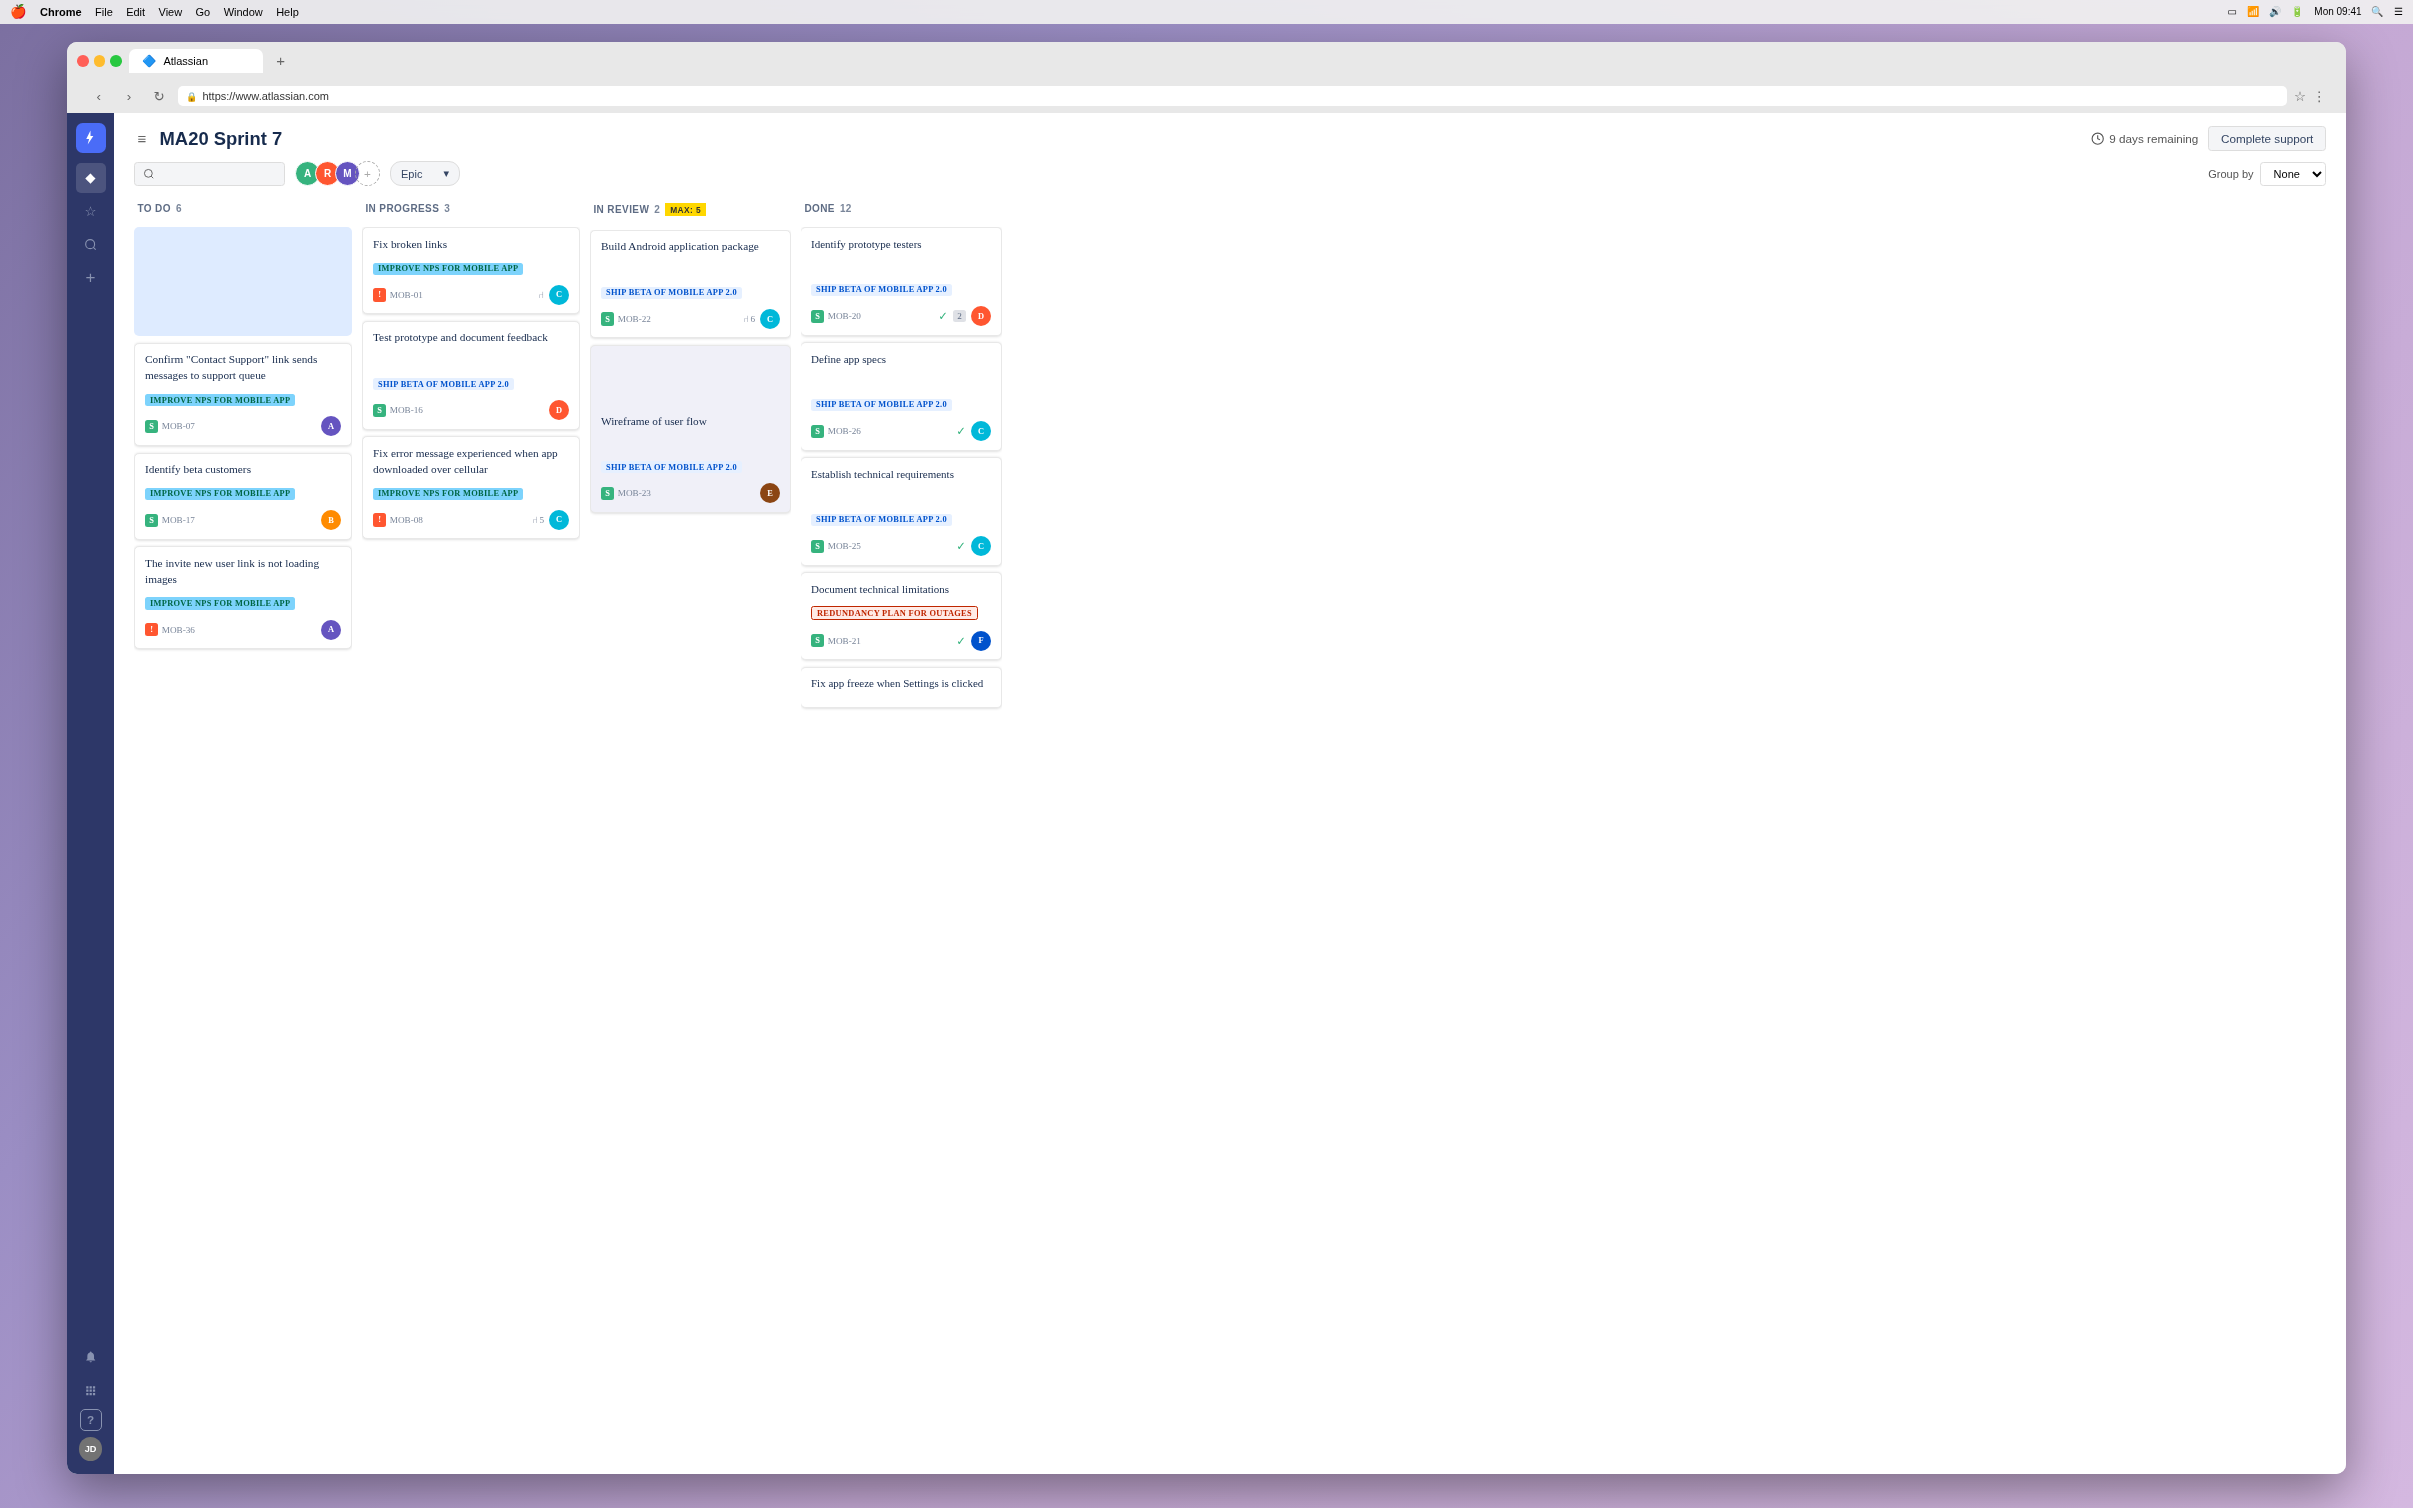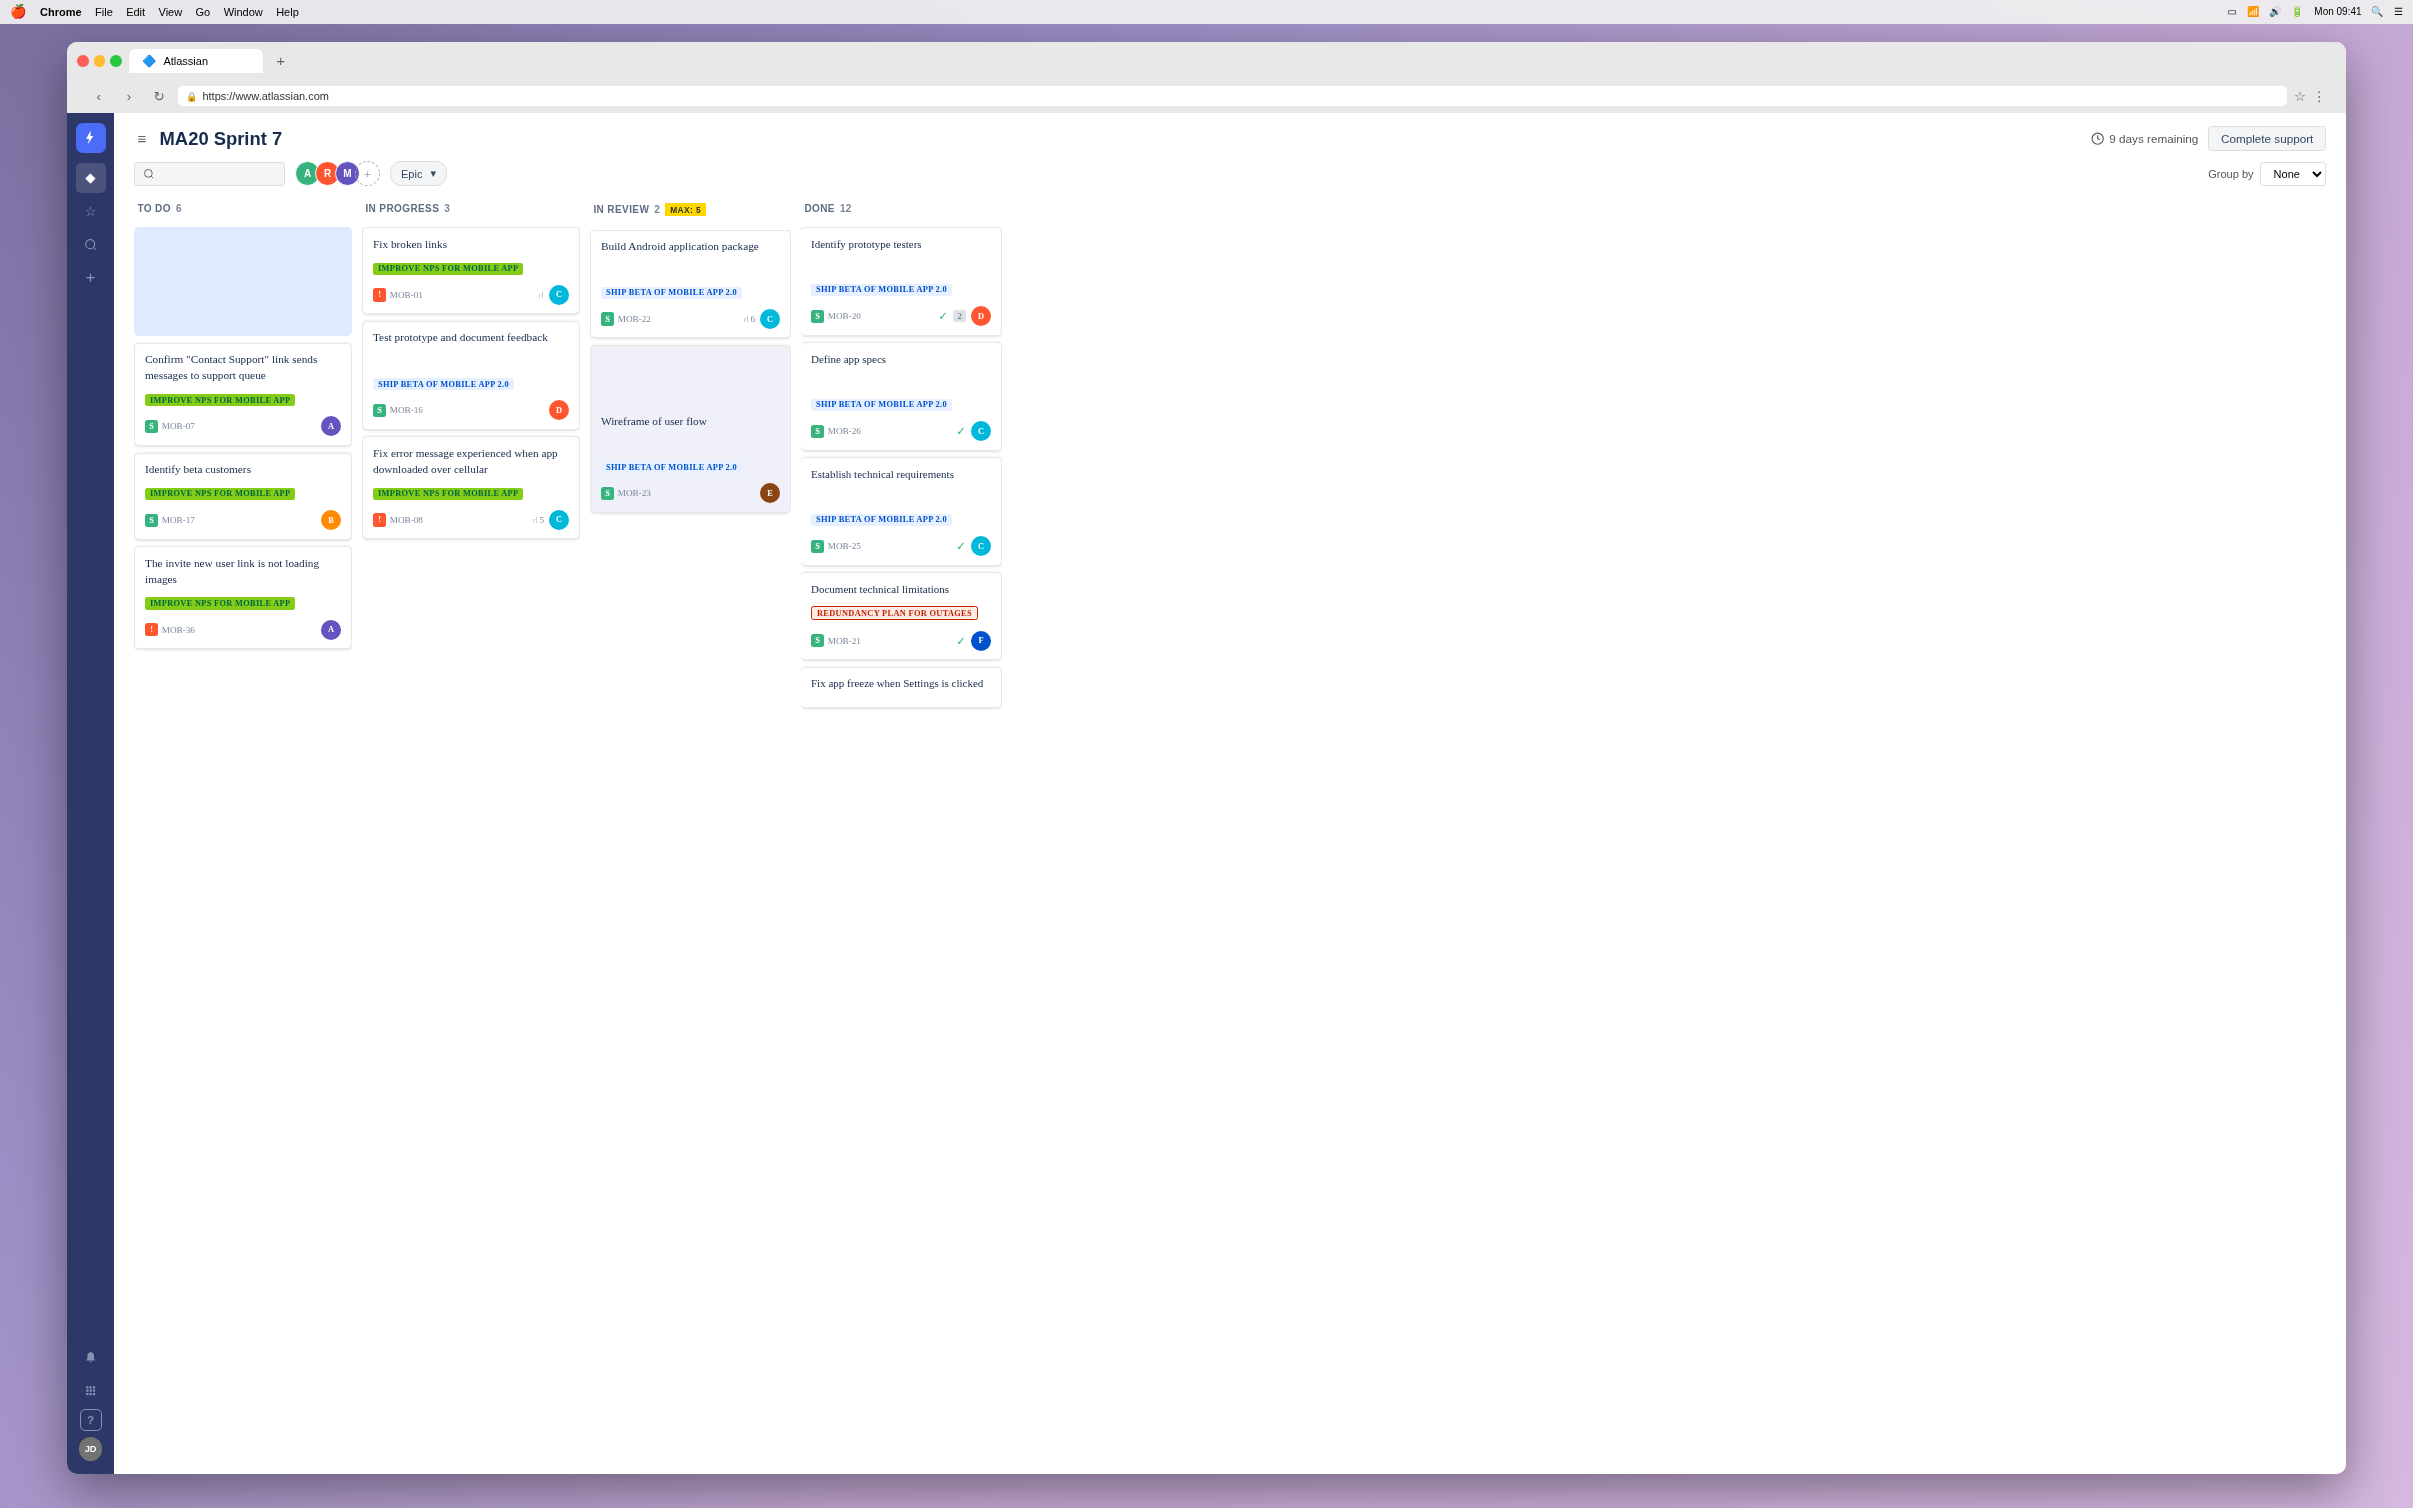--- a/index.html
+++ b/index.html
@@ -260,21 +260,21 @@
     .epic-filter {
       background: #f4f5f7;
       border: 0.8px solid #ddd;
       border-radius: 11px;
       padding: 5px 10px;
       font-size: 11px;
       color: #344563;
       cursor: pointer;
       display: flex;
       align-items: center;
-      gap: 8px;
+      gap: 21px;
     }
     .toolbar-right { margin-left: auto; display: flex; align-items: center; gap: 6.7px; font-size: 11px; color: #555; }
     .group-by-select {
       background: white;
       border: 0.8px solid #ddd;
       border-radius: 3.4px;
       padding: 4.2px 8.4px;
       font-size: 11px;
       cursor: pointer;
     }
@@ -353,21 +353,21 @@
     .epic-tag {
       display: inline-block;
       font-size: 8.4px;
       font-weight: 700;
       padding: 1.7px 5px;
       border-radius: 2.5px;
       margin-bottom: 6.7px;
       text-transform: uppercase;
       letter-spacing: 0.3px;
     }
-    .epic-improve { background: #84cc16; color: #006644; }
+    .epic-improve { background: #7dd3fc; color: #006644; }
     .epic-ship { background: #e6f0ff; color: #0052cc; margin-top: 25px; }
     .epic-redundancy { background: #ffebe6; color: #bf2600; border: 0.8px solid #bf2600; }
     .card-footer {
       display: flex;
       align-items: center;
       justify-content: space-between;
       margin-top: 3.4px;
     }
     .card-id-wrap { display: flex; align-items: center; gap: 3.4px; }
     .card-type-icon {

